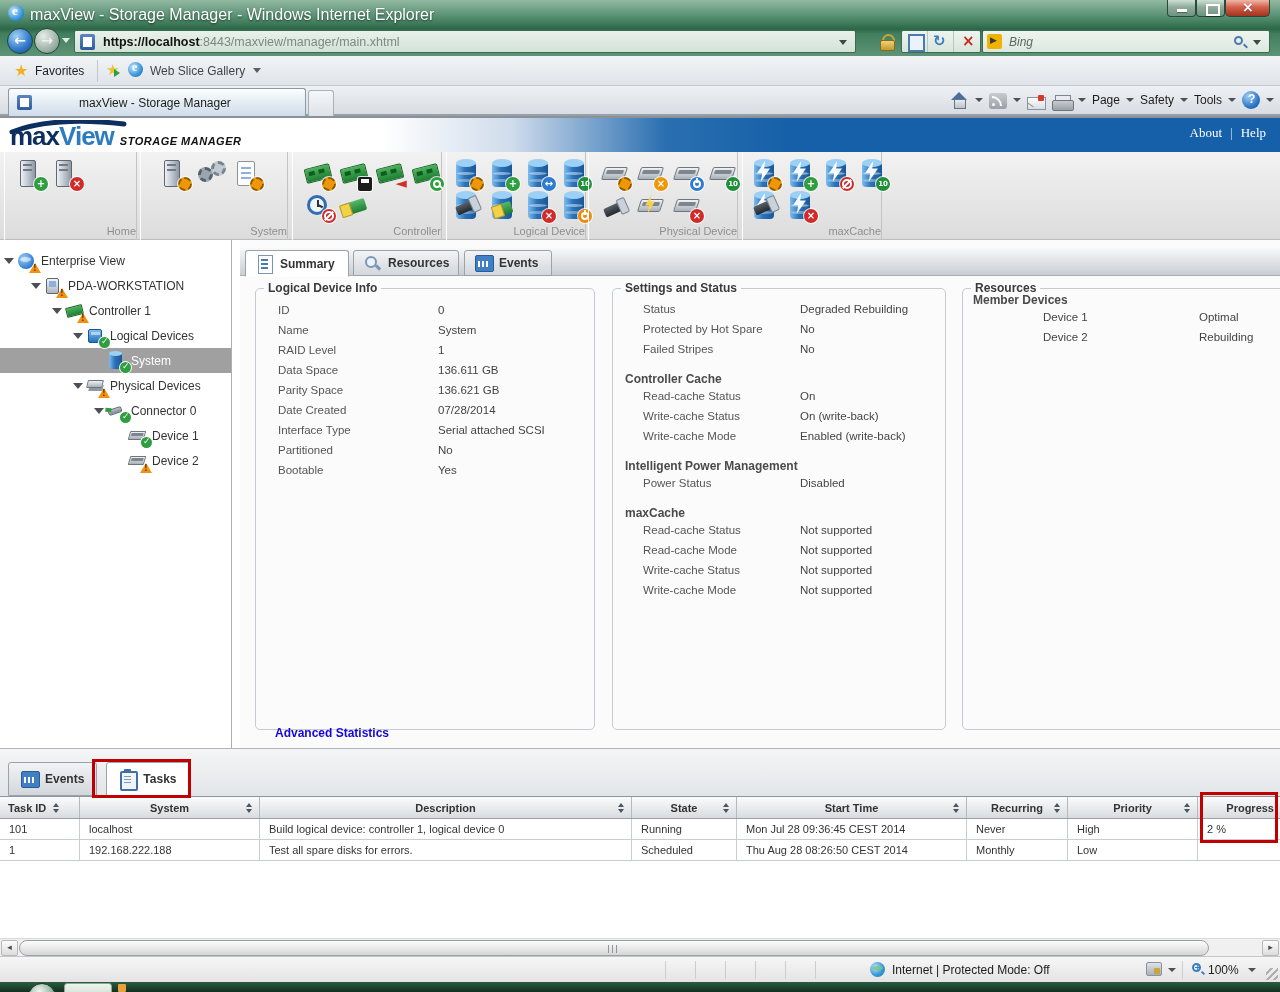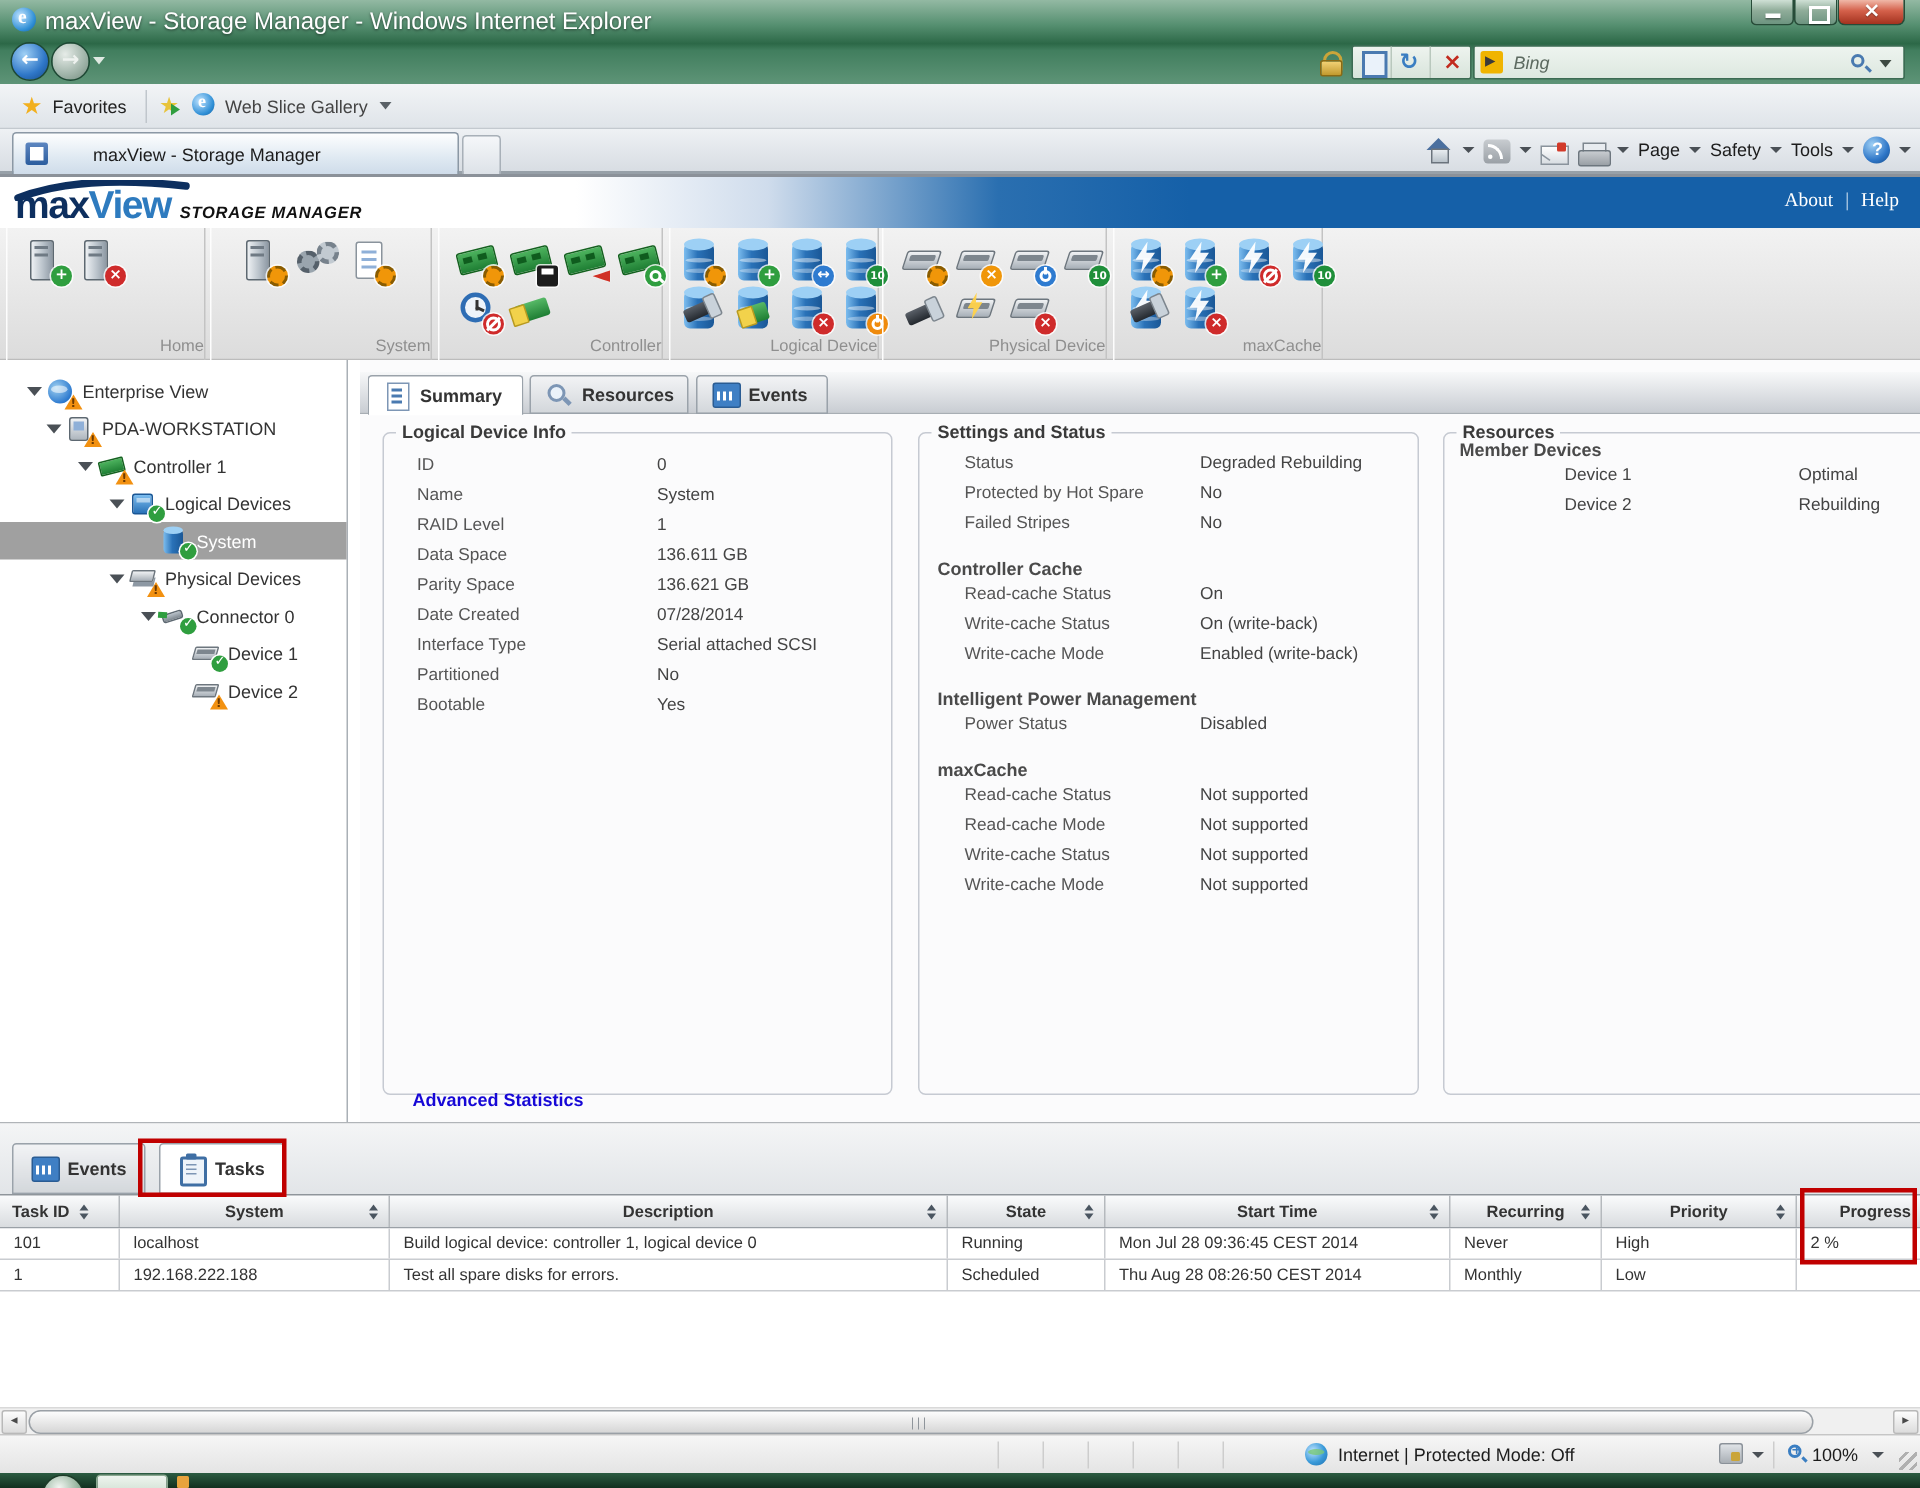--- a/index.html
+++ b/index.html
@@ -71,21 +71,21 @@
   .slice-ico { position:absolute; left:128px; top:6px; width:15px; height:15px; border-radius:50%; background:radial-gradient(circle at 35% 35%,#bfe3ff,#2f8fd6 65%,#135c9b); }
   .slice-ico::after { content:"e"; position:absolute; left:4px; top:-2px; color:#fff; font:bold 12px "Liberation Serif",serif; }
   .slice-label { position:absolute; left:150px; top:8px; color:#444; }
   .slice-caret { position:absolute; left:253px; top:12px; width:0; height:0; border-left:4px solid transparent; border-right:4px solid transparent; border-top:5px solid #5a6167; }
 
   
   .tabrow { position:absolute; left:0; top:86px; width:1280px; height:30px; background:linear-gradient(180deg,#eef1f4,#d8dde3); border-bottom:2px solid #97a0a8; }
   .btab { position:absolute; left:8px; top:2px; width:298px; height:28px; background:linear-gradient(180deg,#fdfefe,#dfe9f2 60%,#cfdcea); border:1px solid #8b98a5; border-bottom:none; border-radius:3px 3px 0 0; }
   .btab-ico { position:absolute; left:8px; top:6px; width:15px; height:15px; background:linear-gradient(180deg,#5d86c0,#2c5d9e); border-radius:2px; }
   .btab-ico::after { content:""; position:absolute; left:3px; top:3px; width:9px; height:9px; background:#fff; }
-  .btab-label { position:absolute; left:13px; top:7px; color:#1c1c1c;padding-left:40px; }
+  .btab-label { position:absolute; left:30px; top:7px; color:#1c1c1c;padding-left:40px; }
   .btab-stub { position:absolute; left:308px; top:4px; width:26px; height:26px; background:linear-gradient(180deg,#f5f7f9,#dde2e8); border:1px solid #a8b0b8; border-bottom:none; border-radius:3px 3px 0 0; }
   .cmdbar { position:absolute; right:6px; top:5px; display:flex; align-items:center; gap:6px; }
   .cmd-ico { position:relative; width:20px; height:18px; }
   .home-ico::before { content:""; position:absolute; left:2px; top:1px; width:0; height:0; border-left:8px solid transparent; border-right:8px solid transparent; border-bottom:8px solid #4a6f9f; }
   .home-ico::after { content:""; position:absolute; left:5px; top:8px; width:10px; height:8px; background:linear-gradient(180deg,#e8ecf0,#b9c2ca); border:1px solid #6a737c; }
   .rss-ico { background:linear-gradient(180deg,#c8ccd0,#9aa0a6); border-radius:3px; width:18px; height:16px; top:1px; }
   .rss-ico::before { content:""; position:absolute; left:3px; bottom:3px; width:3px; height:3px; border-radius:50%; background:#fff; }
   .rss-ico::after { content:""; position:absolute; left:3px; bottom:3px; width:8px; height:8px; border:2px solid #fff; border-left:none; border-bottom:none; border-radius:0 10px 0 0; }
   .mail-ico { width:19px; height:13px; top:3px; background:linear-gradient(180deg,#fdfdfd,#d8dde2); border:1px solid #8a939c; }
   .mail-ico::before { content:""; position:absolute; left:1px; top:0px; width:7px; height:7px; border-bottom:1px solid #8a939c; transform:rotate(35deg); }
@@ -165,21 +165,21 @@
   
   .tree { position:absolute; left:0; top:240px; width:232px; height:508px; background:#fff; border-right:1px solid #aab0b6; }
   .trow { position:relative; height:25px; display:flex; align-items:center; cursor:pointer; white-space:nowrap; }
   .trow .exp { width:10px; height:10px; margin-right:4px; position:relative; }
   .trow .exp::after { content:""; position:absolute; left:0; top:2px; width:0; height:0; border-left:5px solid transparent; border-right:5px solid transparent; border-top:6px solid #4a5056; }
   .trow .exp.none::after { display:none; }
   .ticon { position:relative; width:19px; height:18px; margin-right:4px; flex:none; }
   .tlabel { font-size:12px; color:#333; }
   .trow.selected { background:#a0a0a0; }
   .trow.selected .tlabel { color:#fff; }
-  .L0{padding-left:18px}.L1{padding-left:31px}.L2{padding-left:52px}.L3{padding-left:73px}.L4{padding-left:94px}.L5{padding-left:115px}
+  .L0{padding-left:4px}.L1{padding-left:31px}.L2{padding-left:52px}.L3{padding-left:73px}.L4{padding-left:94px}.L5{padding-left:115px}
   .t-globe { position:absolute; left:0; top:1px; width:16px; height:16px; border-radius:50%; background:radial-gradient(circle at 35% 35%,#9fd0f0,#2e7bd0 70%,#1a5796); }
   .t-globe::before { content:""; position:absolute; left:2px; top:4px; width:11px; height:5px; background:rgba(255,255,255,.55); border-radius:50%; }
   .t-comp { position:absolute; left:1px; top:1px; width:13px; height:16px; background:linear-gradient(180deg,#f2f4f6,#aeb6be); border:1px solid #5d6871; border-radius:2px; }
   .t-comp::before { content:""; position:absolute; left:2px; top:2px; width:7px; height:6px; background:#8fb0d8; }
   .t-card { position:absolute; left:0; top:4px; width:17px; height:10px; background:linear-gradient(180deg,#4db35e,#1e7e33); border:1px solid #14621f; border-radius:1px; transform:rotate(-14deg); }
   .t-ldg { position:absolute; left:1px; top:2px; width:14px; height:14px; background:linear-gradient(180deg,#7cbdef,#2a72b8); border:1px solid #1a5796; border-radius:2px; }
   .t-ldg::before { content:""; position:absolute; left:2px; top:2px; width:9px; height:3px; background:rgba(255,255,255,.5); }
   .t-drive { position:absolute; left:1px; top:1px; width:13px; height:16px; background:linear-gradient(90deg,#7cbdef,#2a72b8 45%,#1a5796); border-radius:3px; }
   .t-drive::before { content:""; position:absolute; left:0; top:-2px; width:100%; height:5px; border-radius:50%; background:#9dd0f5; }
   .t-pdg { position:absolute; left:0; top:3px; width:16px; height:8px; background:linear-gradient(180deg,#f0f2f4,#a8b0b8); border:1px solid #6d767e; border-radius:1px; transform:skewX(-14deg); box-shadow:2px 4px 0 -1px #8d98a3; }
@@ -284,20 +284,25 @@
     <span class="winbtns">
       <span class="wbtn minimize"></span>
       <span class="wbtn maximize"></span>
       <span class="wbtn close"></span>
     </span>
   </div>
   <div class="navrow">
     <span class="navbtn back"></span>
     <span class="navbtn fwd"></span>
     <span class="nav-caret"></span>
+    <span class="addrfield">
+      <span class="page-ico"></span>
+      <span class="url"><span class="pre">https://</span><span class="host">localhost</span><span class="rest">:8443/maxview/manager/main.xhtml</span></span>
+      <span class="addr-caret"></span>
+    </span>
     <span class="lock-ico"></span>
     <span class="addr-btns">
       <span class="abtn compat"></span>
       <span class="abtn refresh"></span>
       <span class="abtn stop"></span>
     </span>
     <span class="searchbox">
       <span class="bing-ico"></span>
       <span class="search-text">Bing</span>
       <span class="search-mag"></span>

